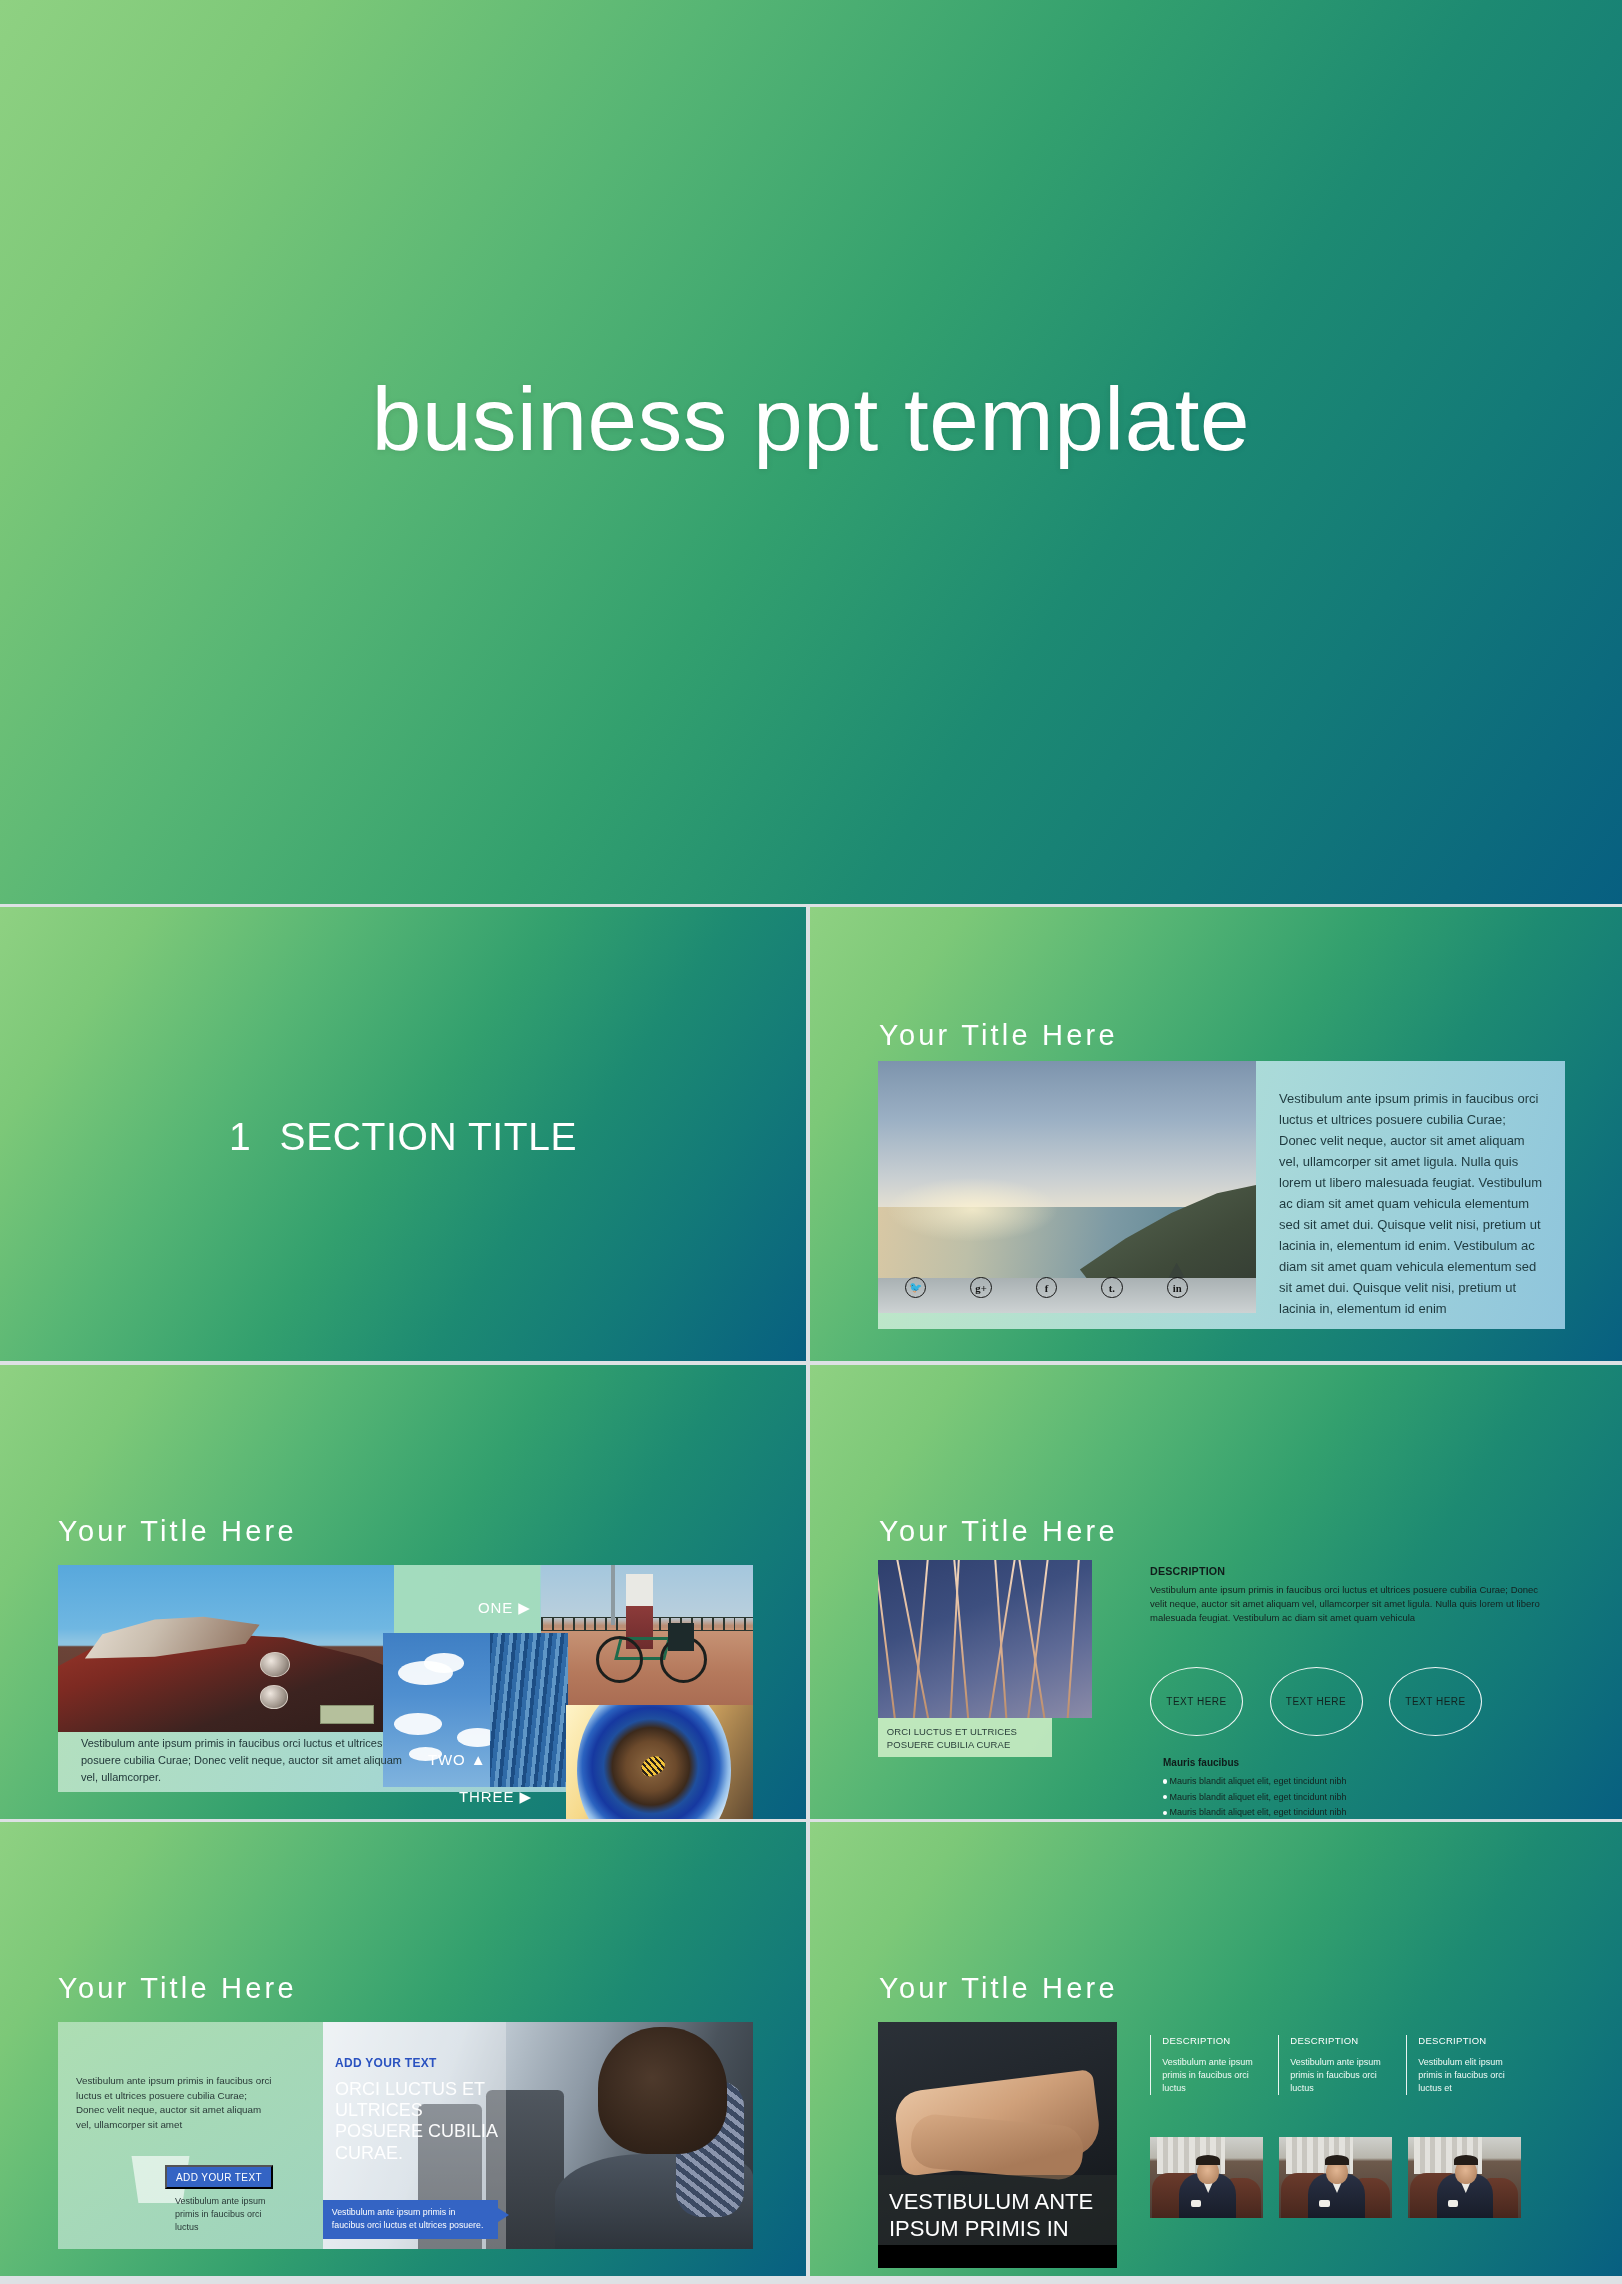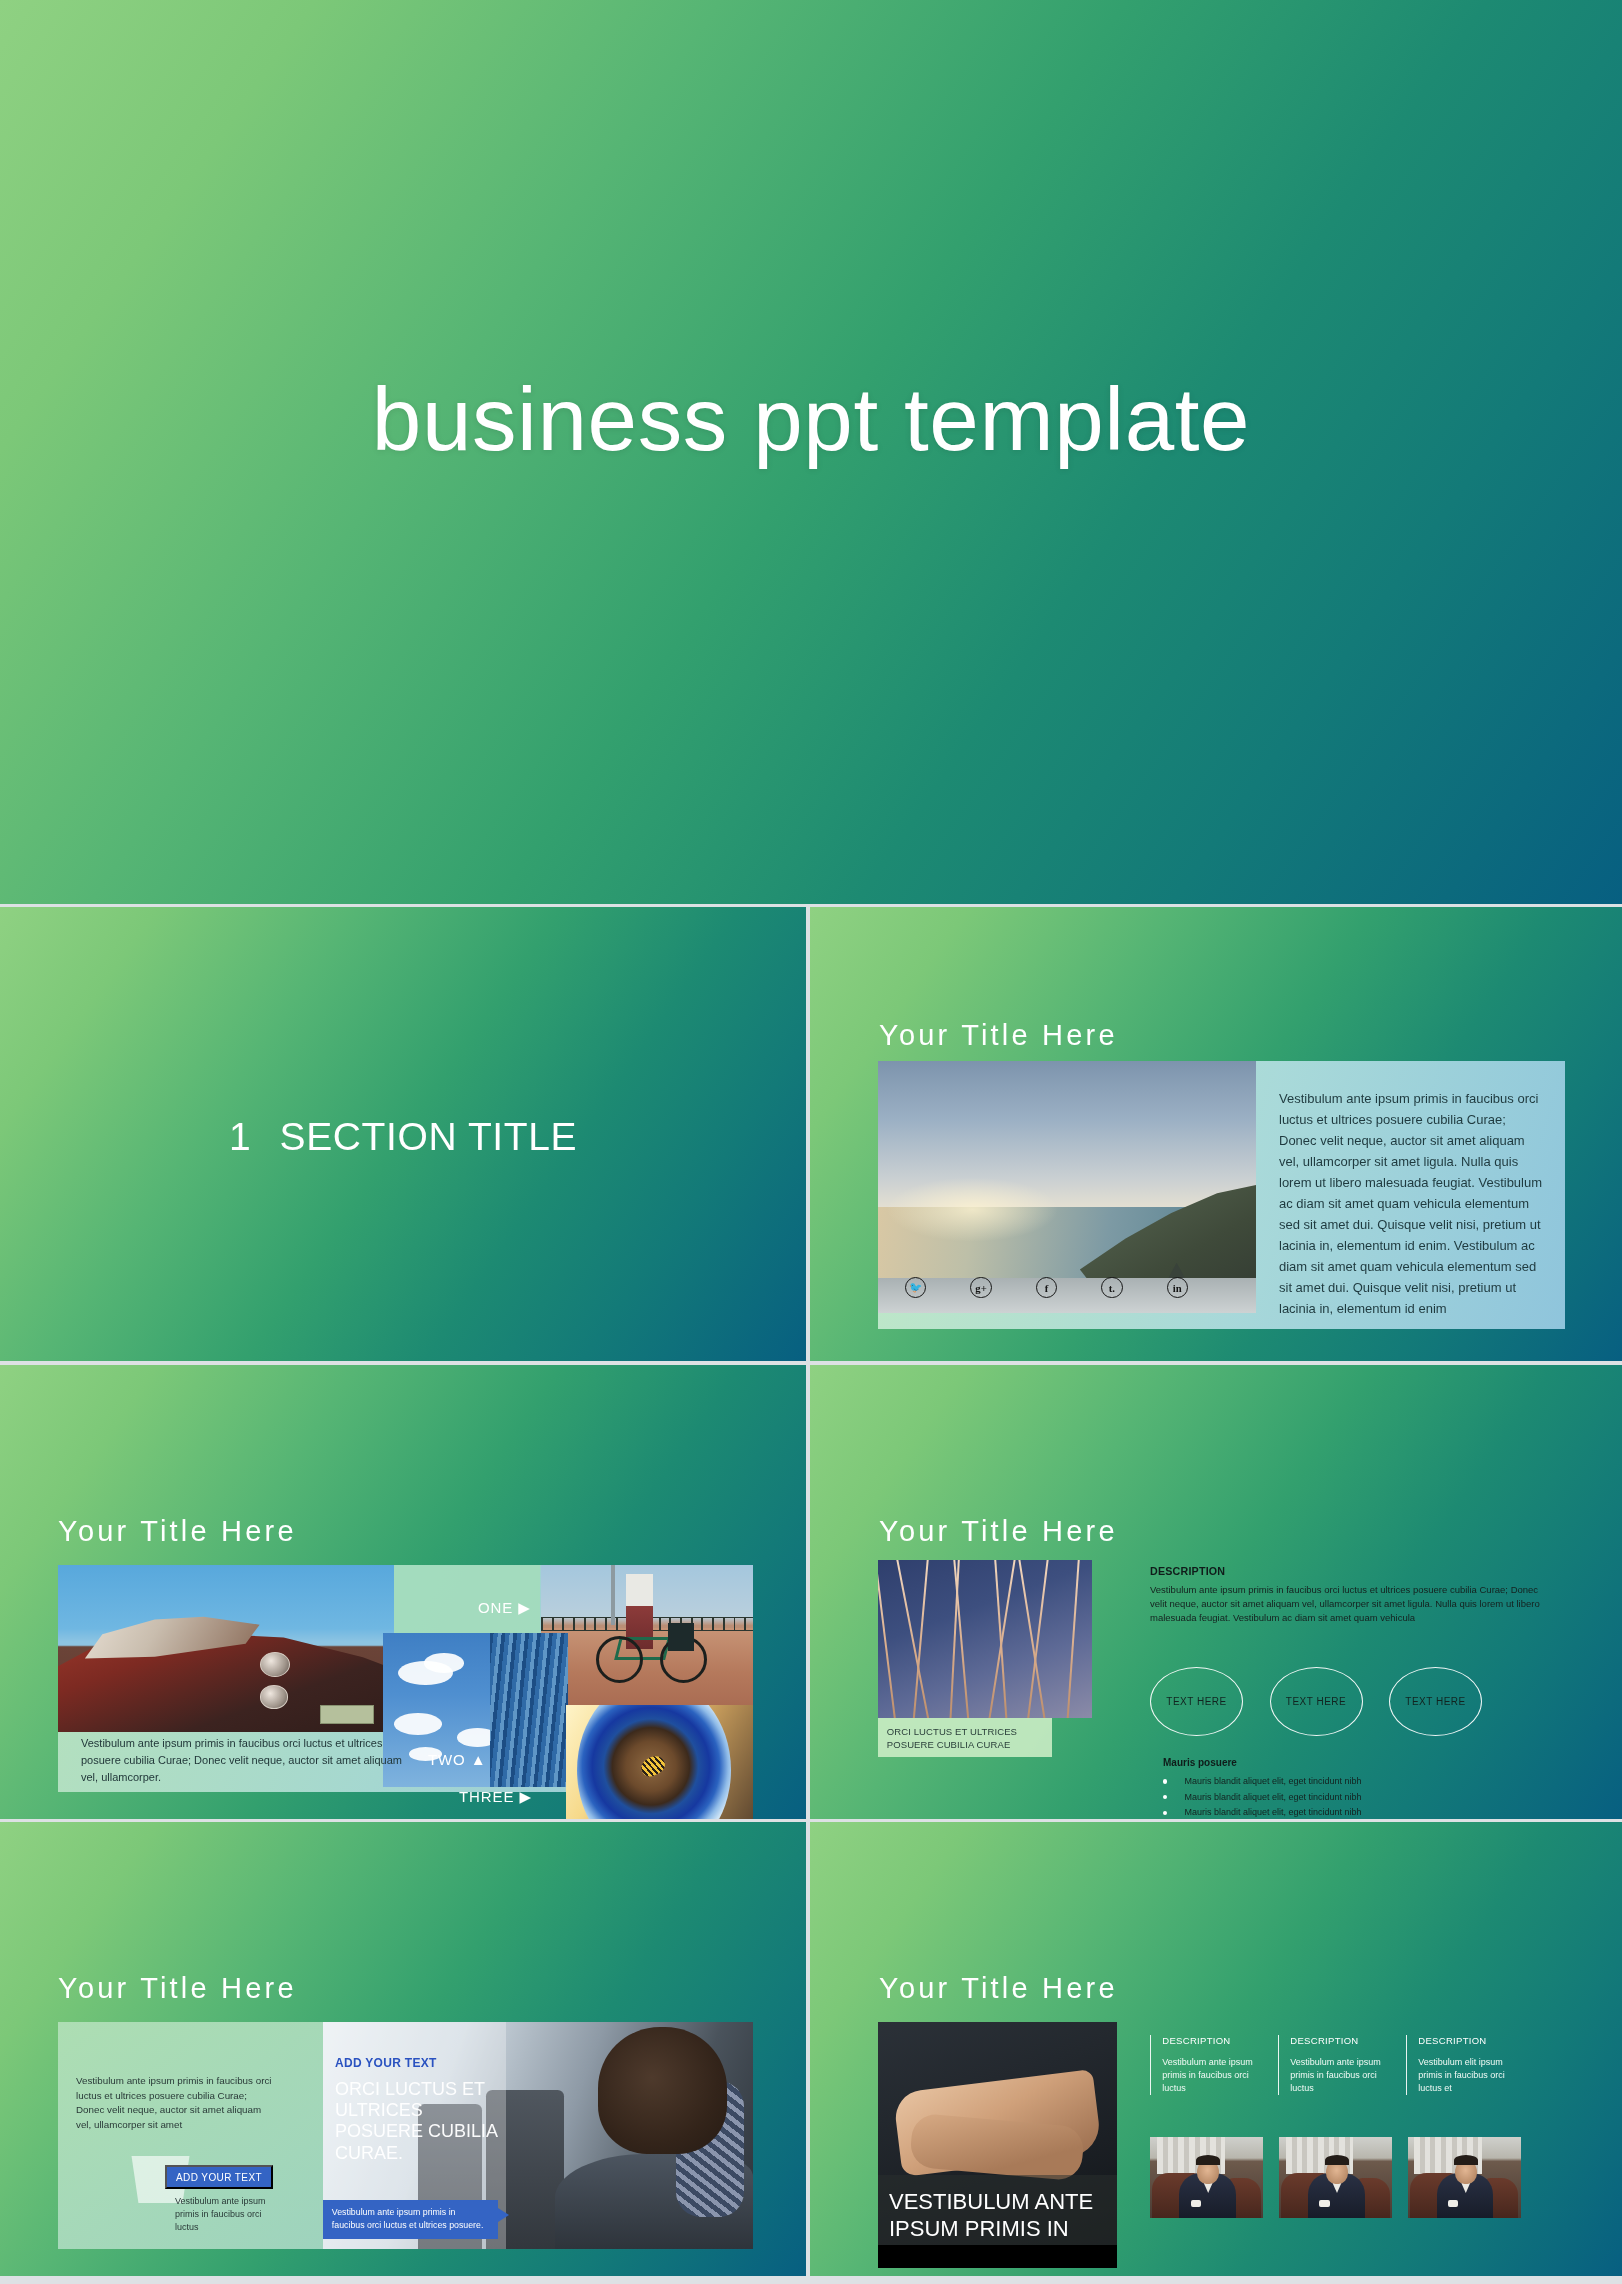--- a/index.html
+++ b/index.html
@@ -243,21 +243,21 @@
     width:93px; height:69px; border:1.3px solid rgba(255,255,255,.92); border-radius:50%;
     display:flex; align-items:center; justify-content:center;
     color:#122420; font-size:10px; letter-spacing:0.5px;
   }
   .dz-sub {
     position:absolute; left:353px; top:392px;
     color:#0f1c1a; font-size:10px; font-weight:700;
   }
   .dz-list { position:absolute; left:353px; top:410px; width:403px; }
   .dz-li {
-    display:flex; align-items:flex-start; gap:17px;
+    display:flex; align-items:flex-start; gap:2px;
     color:#132220; font-size:9px; line-height:1.52; margin-bottom:1.9px;
   }
   .dz-dot { width:4.4px; height:4.4px; border-radius:50%; background:#fff; margin-top:4.4px; flex:0 0 4.4px; }
 
   
   #slide-addtext { left: 0; top: 1822px; width: 806px; height: 454px; }
   #slide-addtext .s-title { left: 58px; top: 150px; }
   .at-left {
     position:absolute; left:58px; top:200px; width:265px; height:227px;
     background: linear-gradient(150deg, rgba(178,224,184,.92), rgba(168,216,196,.92));
@@ -483,21 +483,21 @@
 
     <div class="dz-head">DESCRIPTION</div>
     <p class="dz-body">Vestibulum ante ipsum primis in faucibus orci luctus et ultrices posuere cubilia Curae; Donec velit neque, auctor sit amet aliquam vel, ullamcorper sit amet ligula. Nulla quis lorem ut libero malesuada feugiat. Vestibulum ac diam sit amet quam vehicula</p>
 
     <div class="dz-ellipses">
       <div class="dz-oval">TEXT HERE</div>
       <div class="dz-oval">TEXT HERE</div>
       <div class="dz-oval">TEXT HERE</div>
     </div>
 
-    <div class="dz-sub">Mauris posuere</div>
+    <div class="dz-sub">Mauris faucibus</div>
     <ul class="dz-list">
       <li class="dz-li">
         <span class="dz-dot"></span>
         <span>Mauris blandit aliquet elit, eget tincidunt nibh</span>
       </li>
       <li class="dz-li">
         <span class="dz-dot"></span>
         <span>Mauris blandit aliquet elit, eget tincidunt nibh</span>
       </li>
       <li class="dz-li">

